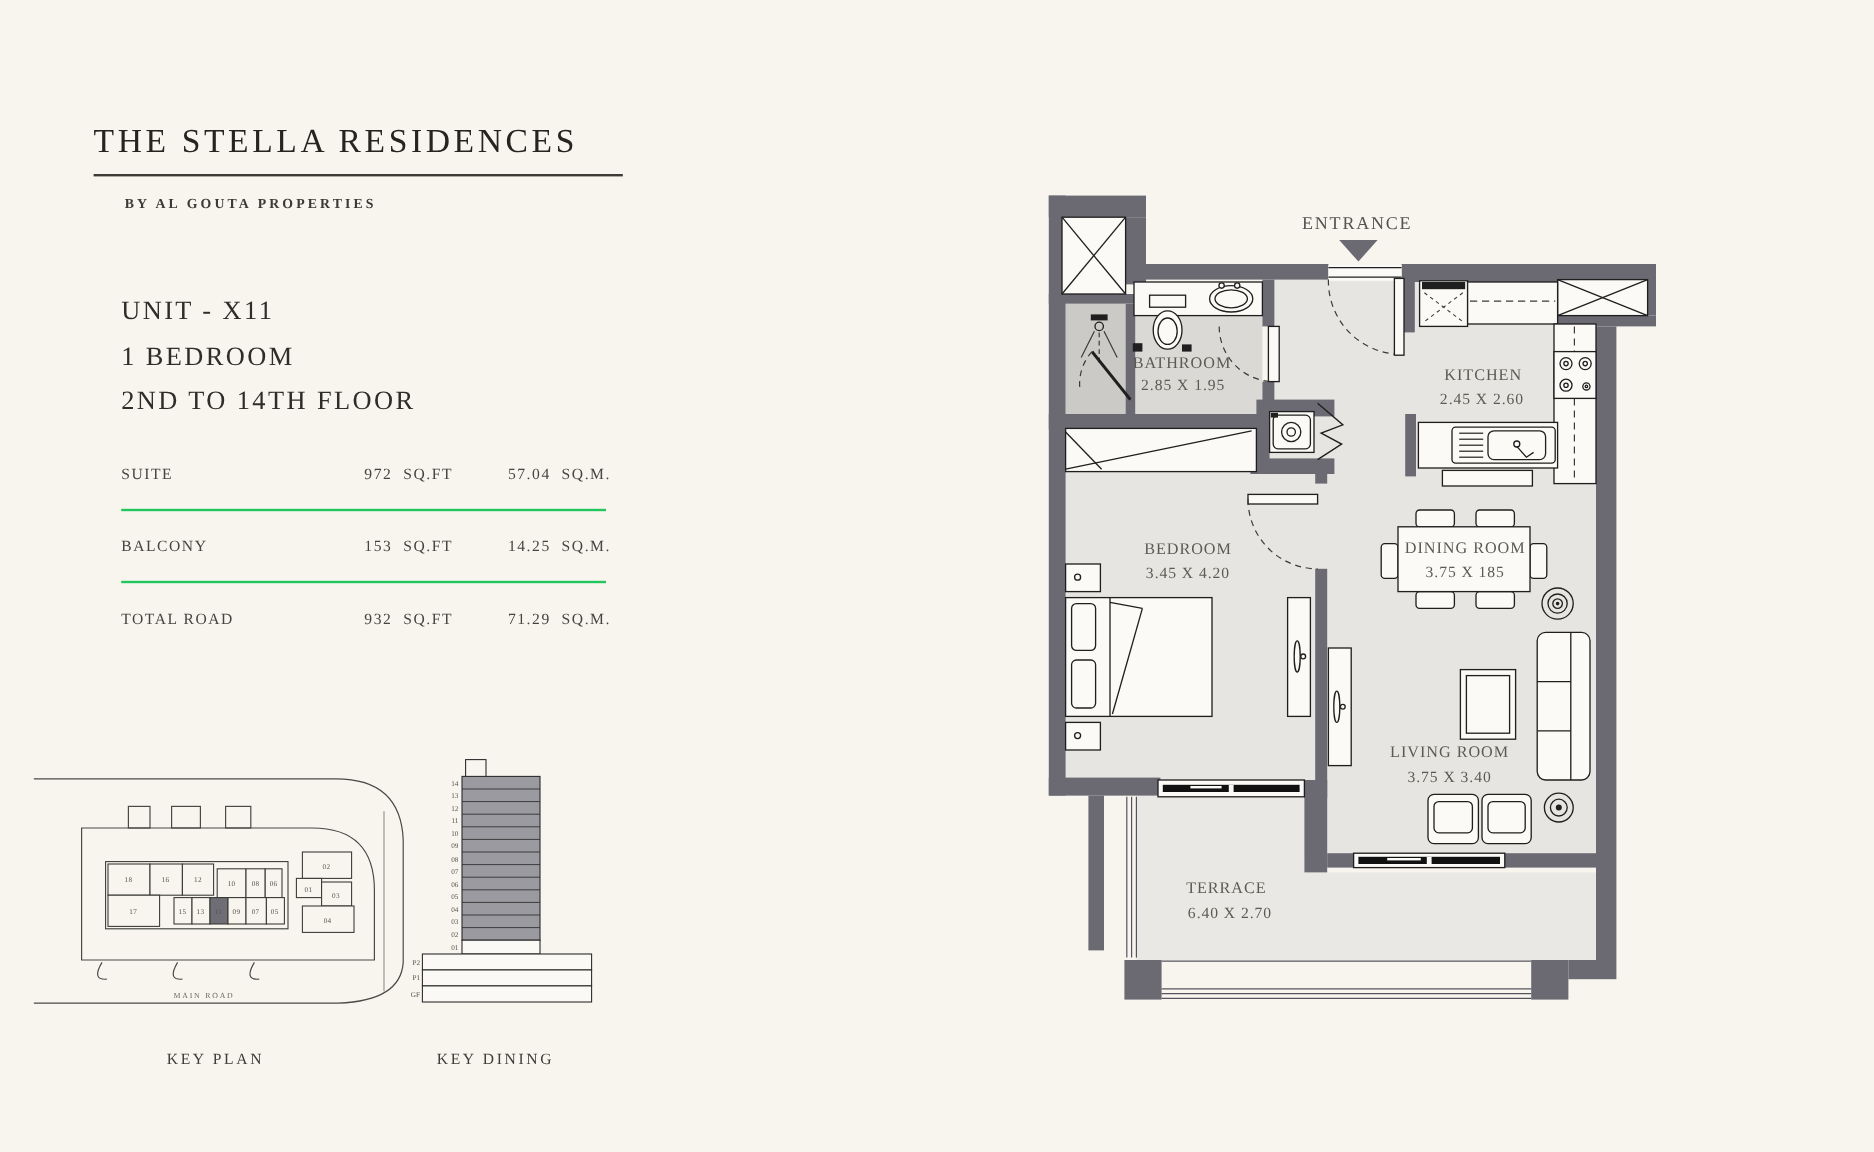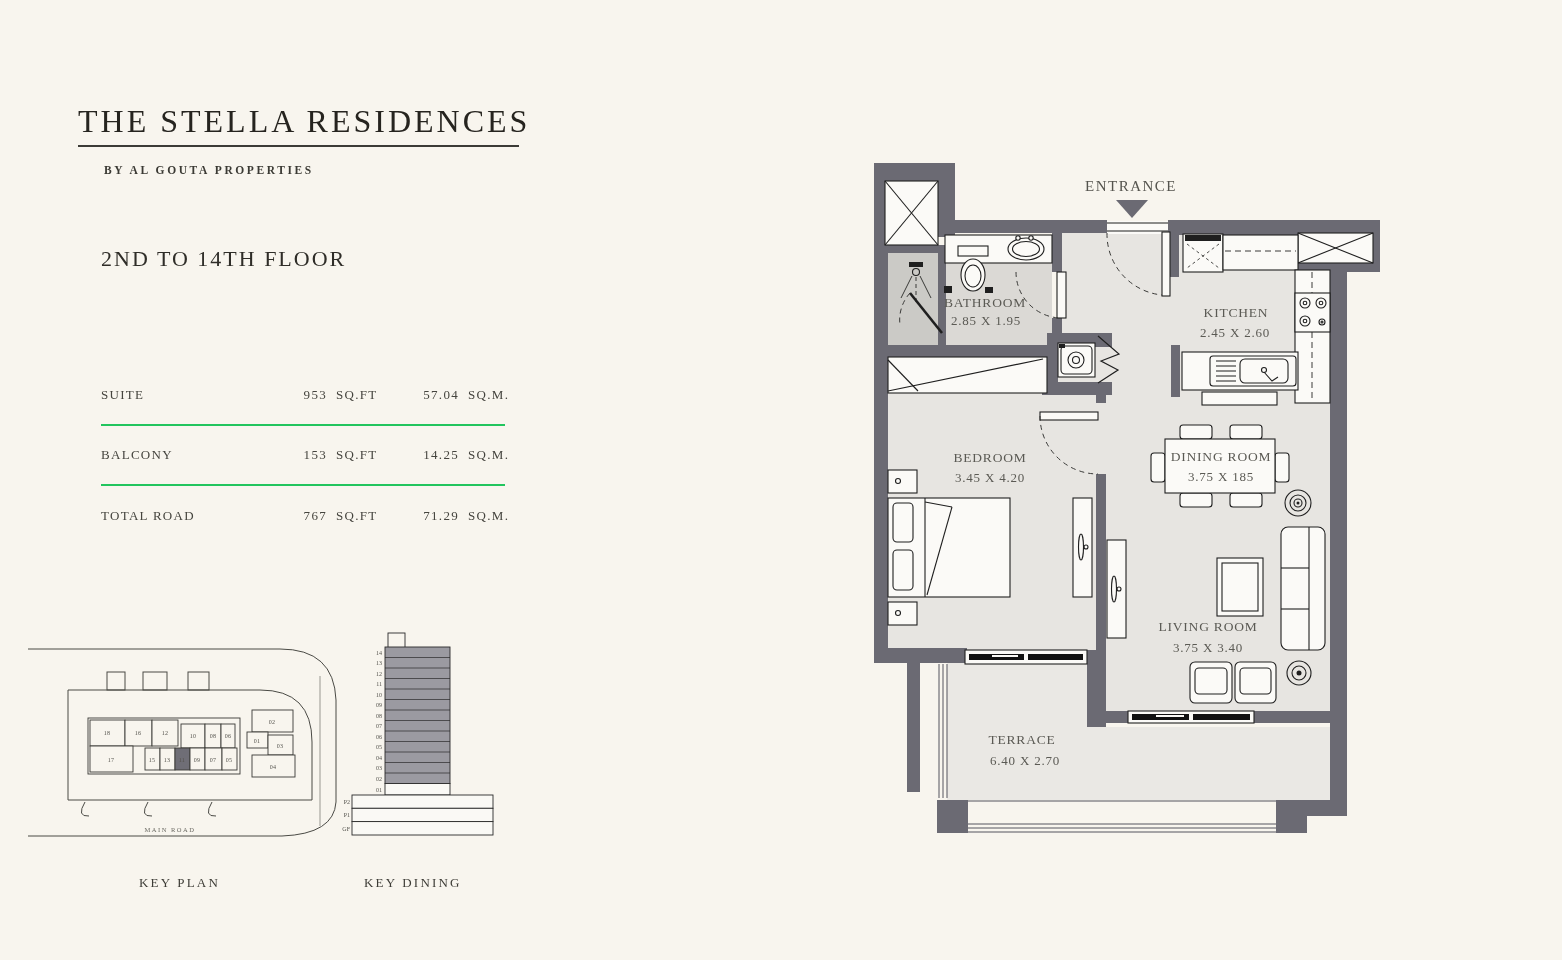--- a/index.html
+++ b/index.html
@@ -8,21 +8,21 @@
     position:relative;
     background:#f8f5ee;
     font-family:"Liberation Serif","DejaVu Serif",serif;
     color:#2c2a25;
     overflow:hidden;
   }
   .abs { position:absolute; }
 
   .title {
     left:78px; top:103px;
-    font-size:32px; letter-spacing:3px; color:#26241f;
+    font-size:28px; letter-spacing:3px; color:#26241f;
     white-space:nowrap;
   }
   .title-rule {
     left:78px; top:145px; width:441px; height:2px; background:#3c3b36;
   }
   .subtitle {
     left:104px; top:164px;
     font-size:11.5px; letter-spacing:2.6px; color:#3b3a34; font-weight:bold;
     white-space:nowrap;
   }
@@ -62,41 +62,43 @@
   .road { stroke:#4a4a45; stroke-width:1; fill:none; }
 </style>
 </head>
 <body>
 
 <div class="abs title">THE STELLA RESIDENCES</div>
 <div class="abs title-rule"></div>
 <div class="abs subtitle">BY AL GOUTA PROPERTIES</div>
 
 <div class="abs unit-block">
+  <div>UNIT - X11</div>
+  <div>1 BEDROOM</div>
   <div>2ND TO 14TH FLOOR</div>
 </div>
 
 <div class="abs area-table">
   <div class="area-row bordered">
     <span>SUITE</span>
-    <span class="a-num">953</span>
+    <span class="a-num">972</span>
     <span class="a-unit">SQ.FT</span>
     <span class="a-num">57.04</span>
     <span class="a-unit">SQ.M.</span>
   </div>
   <div class="area-row bordered">
     <span>BALCONY</span>
     <span class="a-num">153</span>
     <span class="a-unit">SQ.FT</span>
     <span class="a-num">14.25</span>
     <span class="a-unit">SQ.M.</span>
   </div>
   <div class="area-row">
     <span>TOTAL ROAD</span>
-    <span class="a-num">767</span>
+    <span class="a-num">932</span>
     <span class="a-unit">SQ.FT</span>
     <span class="a-num">71.29</span>
     <span class="a-unit">SQ.M.</span>
   </div>
 </div>
 
 <svg class="abs" style="left:28px; top:636px;" width="320" height="230" viewBox="0 0 320 230">
 
   <g>
     <path class="road" d="M 0 13 H 252 Q 306 13 308 64 V 166 Q 306 198 254 200 H 0"></path>

